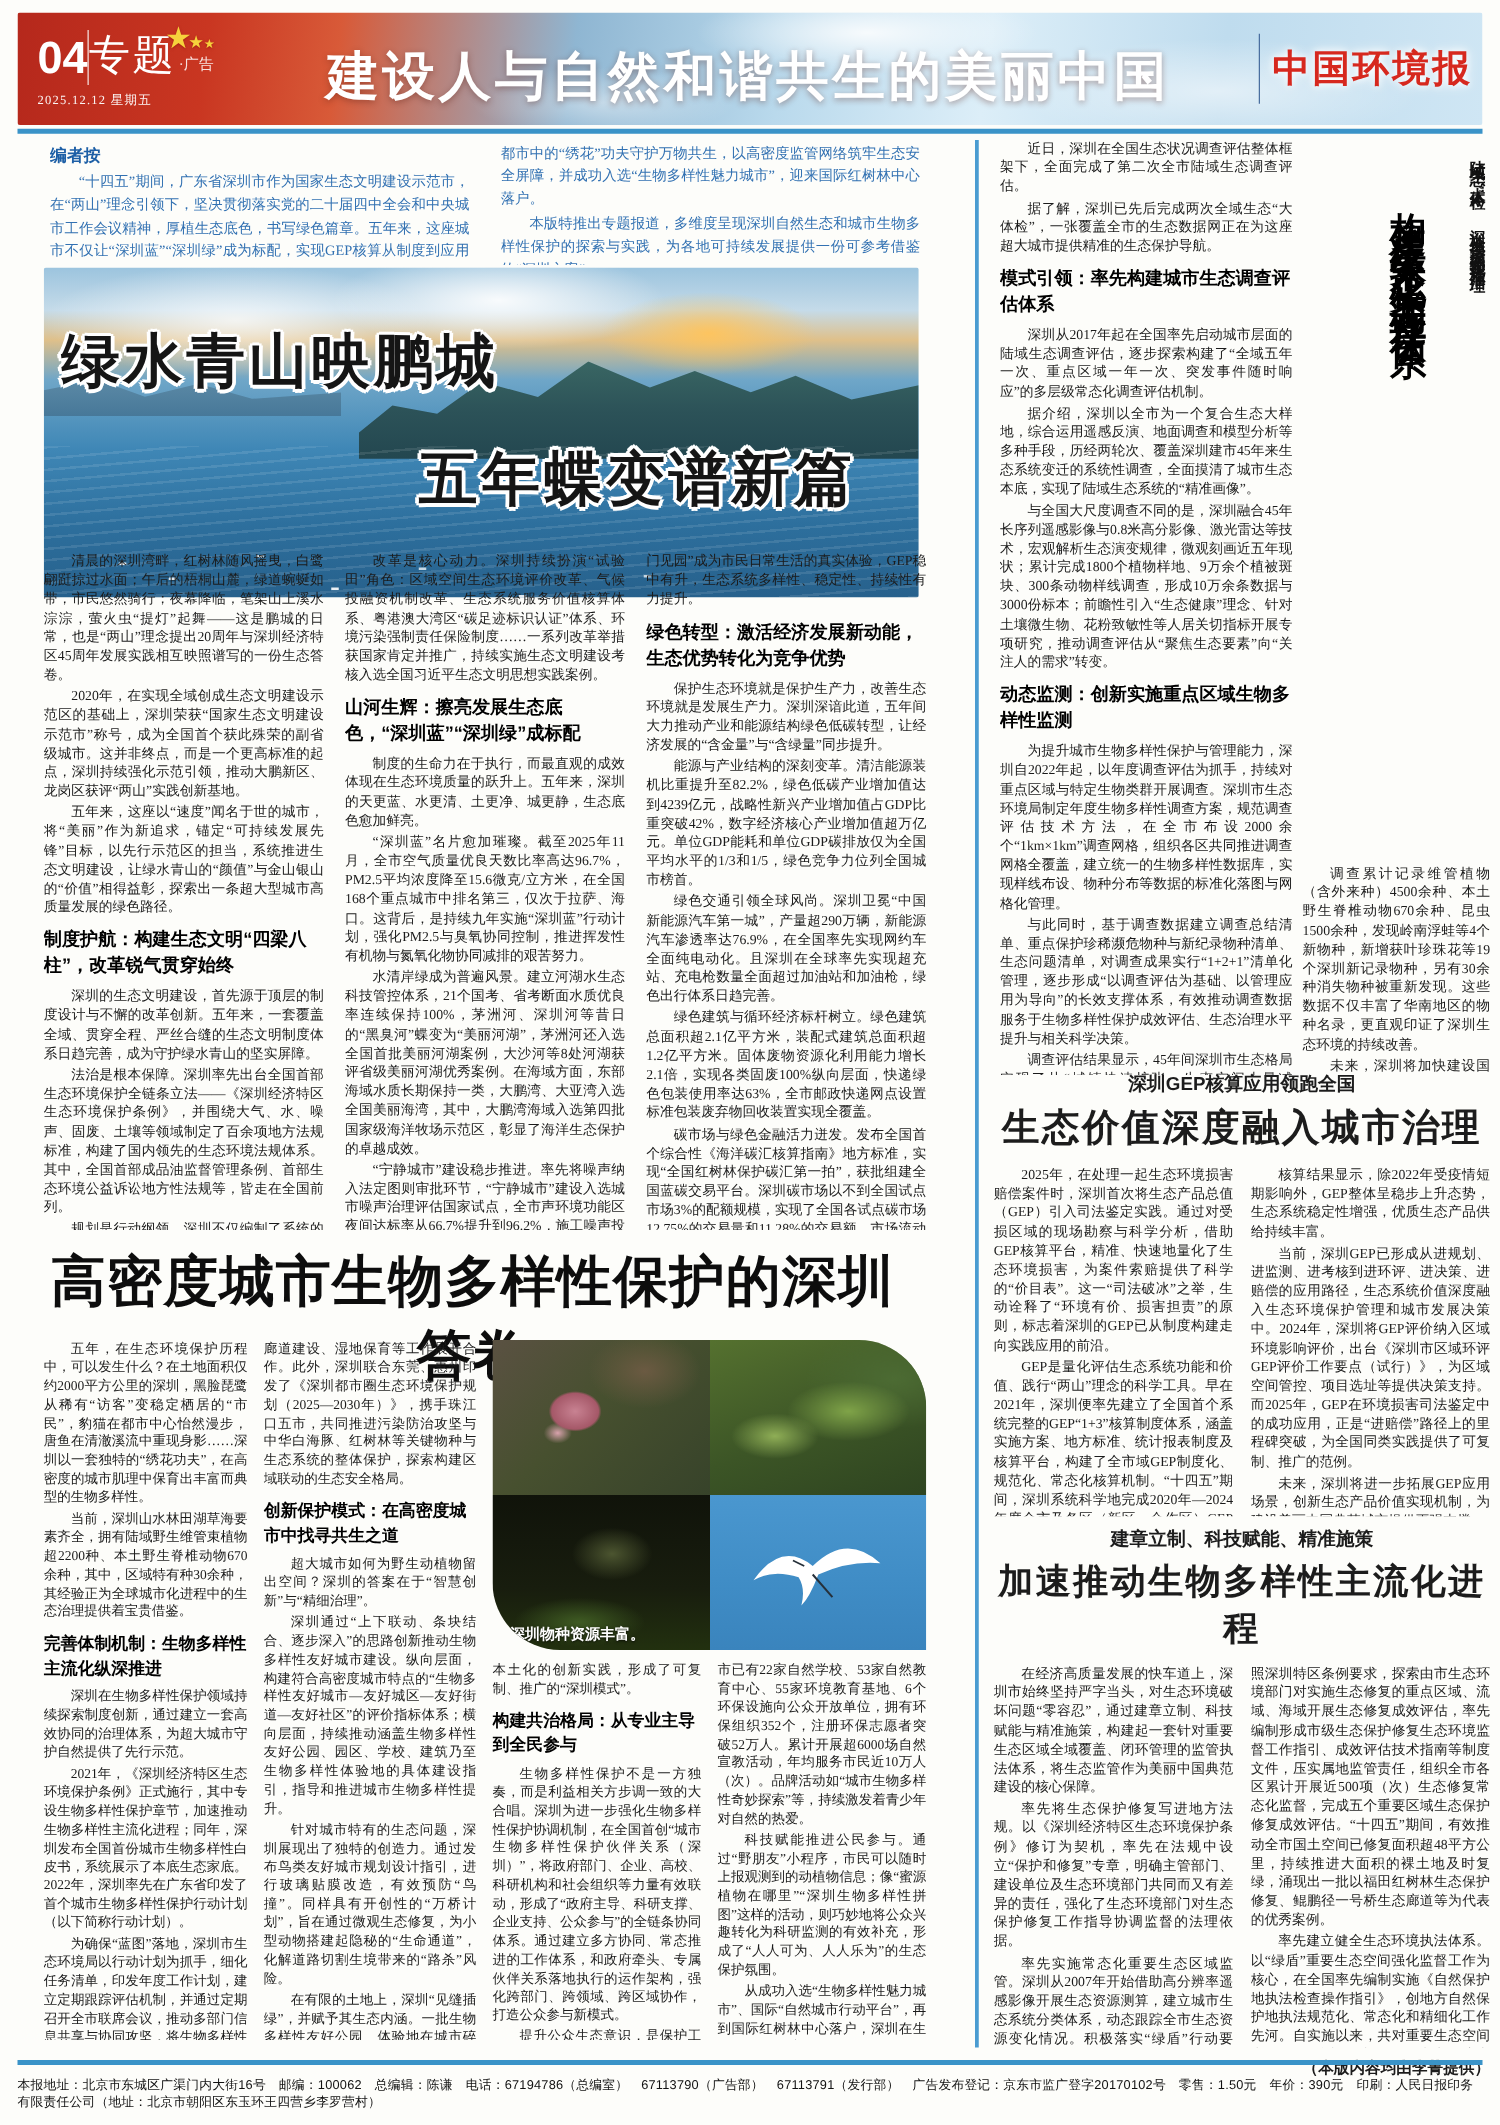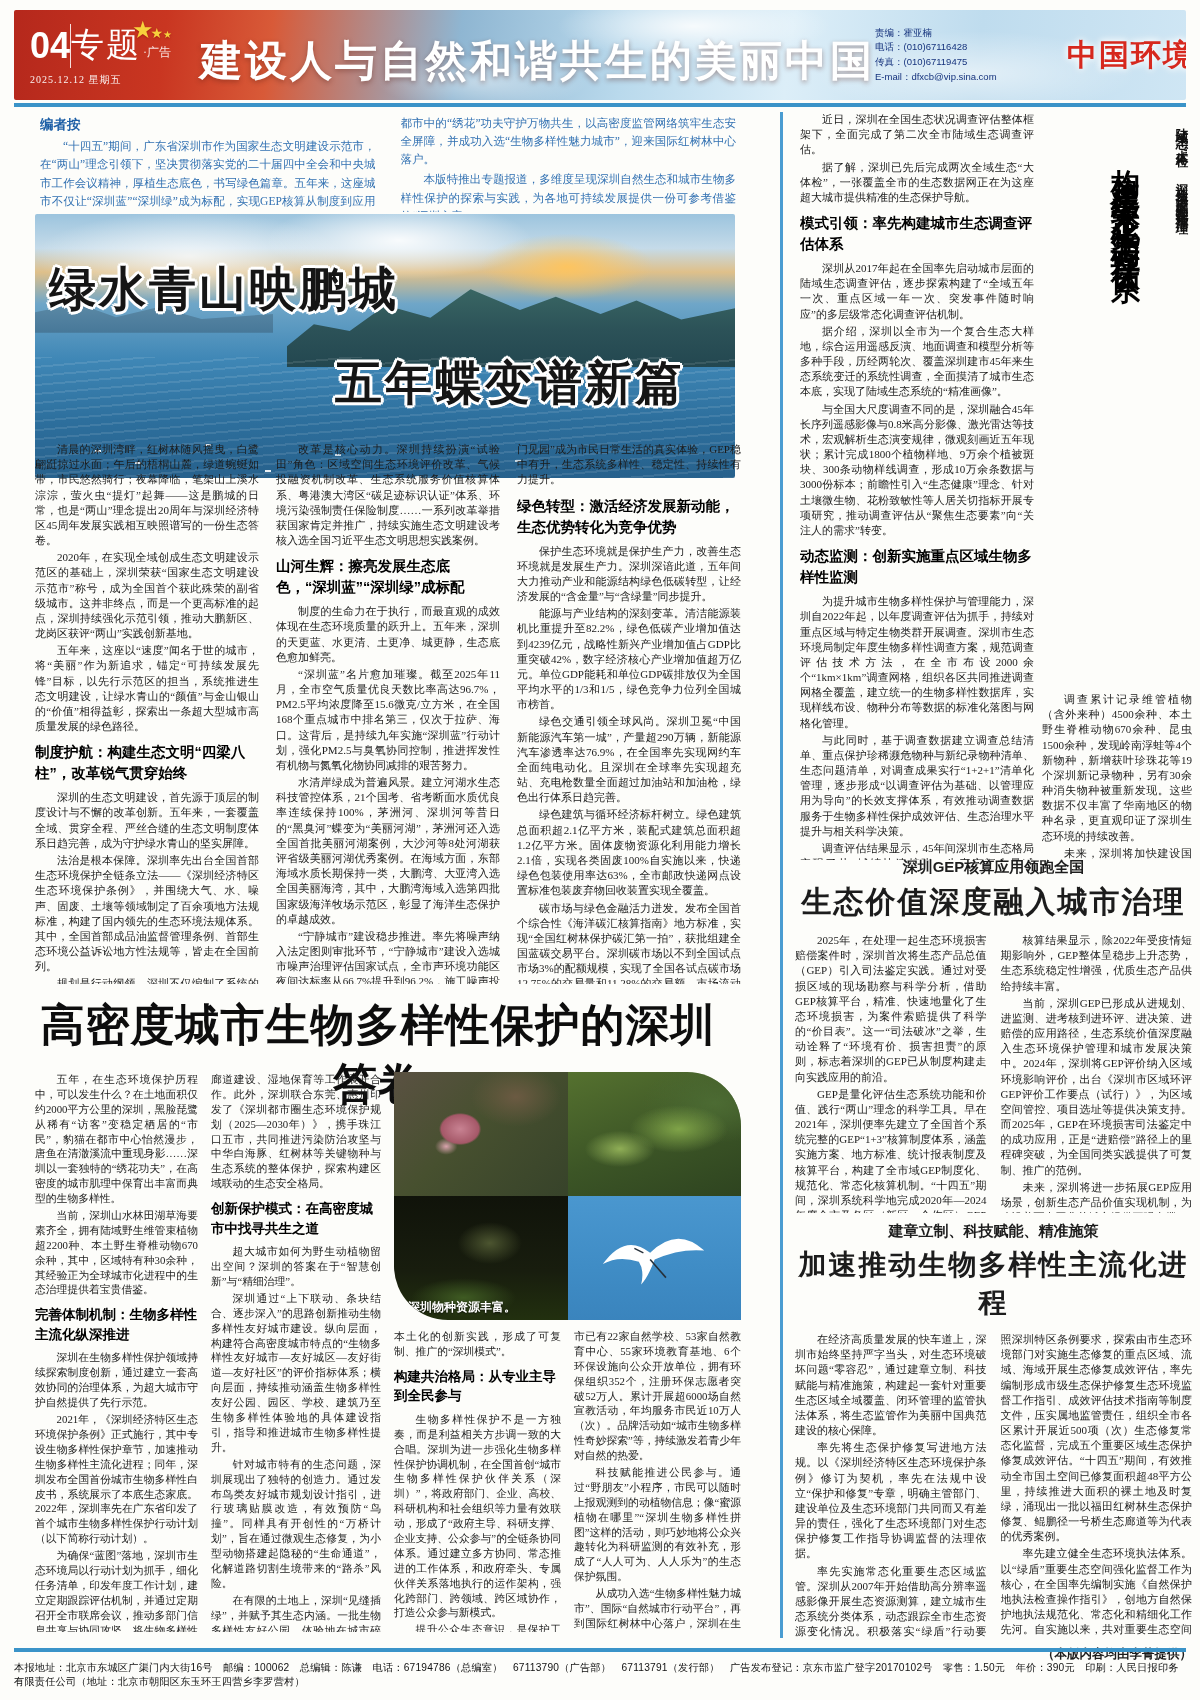--- a/index.html
+++ b/index.html
@@ -148,26 +148,20 @@
         <div class="pageno">04</div>
         <div class="pl-divider"></div>
         <div>
           <span class="section">专题</span><span class="section-sub">·广告</span>
         </div>
       </div>
       <div class="b-date">2025.12.12 星期五</div>
     </div>
     <div class="b-stars"><span class="star-a">★</span><span class="star-b">★</span><span class="star-c">★</span></div>
     <div class="b-title">建设人与自然和谐共生的美丽中国</div>
-    <div class="b-contact">
-      <div>责编：霍亚楠</div>
-      <div>电话：(010)67116428</div>
-      <div>传真：(010)67119475</div>
-      <div>E-mail：dfxcb@vip.sina.com</div>
-    </div>
     <div class="b-div2"></div>
     <div class="b-mast">中国环境报</div>
   </div>
   <div id="banner-rule"></div>
 
   <div id="editor-note">
     <div class="en-col">
       <div class="en-label">编者按</div>
       <div>
           <p class="para">“十四五”期间，广东省深圳市作为国家生态文明建设示范市，在“两山”理念引领下，坚决贯彻落实党的二十届四中全会和中央城市工作会议精神，厚植生态底色，书写绿色篇章。五年来，这座城市不仅让“深圳蓝”“深圳绿”成为标配，实现GEP核算从制度到应用的跨越，还以</p>
@@ -207,21 +201,21 @@
         <p class="para">“深圳蓝”名片愈加璀璨。截至2025年11月，全市空气质量优良天数比率高达96.7%，PM2.5平均浓度降至15.6微克/立方米，在全国168个重点城市中排名第三，仅次于拉萨、海口。这背后，是持续九年实施“深圳蓝”行动计划，强化PM2.5与臭氧协同控制，推进挥发性有机物与氮氧化物协同减排的艰苦努力。</p>
         <p class="para">水清岸绿成为普遍风景。建立河湖水生态科技管控体系，21个国考、省考断面水质优良率连续保持100%，茅洲河、深圳河等昔日的“黑臭河”蝶变为“美丽河湖”，茅洲河还入选全国首批美丽河湖案例，大沙河等8处河湖获评省级美丽河湖优秀案例。在海域方面，东部海域水质长期保持一类，大鹏湾、大亚湾入选全国美丽海湾，其中，大鹏湾海域入选第四批国家级海洋牧场示范区，彰显了海洋生态保护的卓越成效。</p>
         <p class="para">“宁静城市”建设稳步推进。率先将噪声纳入法定图则审批环节，“宁静城市”建设入选城市噪声治理评估国家试点，全市声环境功能区夜间达标率从66.7%提升到96.2%，施工噪声投诉显著下降，守住了市民耳边的安宁。</p>
       </div>
     <div class="col">
         <p class="para cont">门见园”成为市民日常生活的真实体验，GEP稳中有升，生态系统多样性、稳定性、持续性有力提升。</p>
         <h4 class="subhead">绿色转型：激活经济发展新动能，生态优势转化为竞争优势</h4>
         <p class="para">保护生态环境就是保护生产力，改善生态环境就是发展生产力。深圳深谙此道，五年间大力推动产业和能源结构绿色低碳转型，让经济发展的“含金量”与“含绿量”同步提升。</p>
         <p class="para">能源与产业结构的深刻变革。清洁能源装机比重提升至82.2%，绿色低碳产业增加值达到4239亿元，战略性新兴产业增加值占GDP比重突破42%，数字经济核心产业增加值超万亿元。单位GDP能耗和单位GDP碳排放仅为全国平均水平的1/3和1/5，绿色竞争力位列全国城市榜首。</p>
         <p class="para">绿色交通引领全球风尚。深圳卫冕“中国新能源汽车第一城”，产量超290万辆，新能源汽车渗透率达76.9%，在全国率先实现网约车全面纯电动化。且深圳在全球率先实现超充站、充电枪数量全面超过加油站和加油枪，绿色出行体系日趋完善。</p>
-        <p class="para">绿色建筑与循环经济标杆树立。绿色建筑总面积超2.1亿平方米，装配式建筑总面积超1.2亿平方米。固体废物资源化利用能力增长2.1倍，实现各类固废100%自实施以来，快递绿色包装使用率达63%，全市邮政快递网点设置标准包装废弃物回收装置实现全覆盖。</p>
+        <p class="para">绿色建筑与循环经济标杆树立。绿色建筑总面积超2.1亿平方米，装配式建筑总面积超1.2亿平方米。固体废物资源化利用能力增长2.1倍，实现各类固废100%纵向层面，快递绿色包装使用率达63%，全市邮政快递网点设置标准包装废弃物回收装置实现全覆盖。</p>
         <p class="para">碳市场与绿色金融活力迸发。发布全国首个综合性《海洋碳汇核算指南》地方标准，实现“全国红树林保护碳汇第一拍”，获批组建全国蓝碳交易平台。深圳碳市场以不到全国试点市场3%的配额规模，实现了全国各试点碳市场12.75%的交易量和11.28%的交易额，市场流动性和影响力突出，为企业低碳转型提供了有效的市场激励。</p>
       </div>
   </div>
 
   <div id="v-rule"></div>
 
   <div id="survey">
     <div class="col colA">
         <p class="para">近日，深圳在全国生态状况调查评估整体框架下，全面完成了第二次全市陆域生态调查评估。</p>
         <p class="para">据了解，深圳已先后完成两次全域生态“大体检”，一张覆盖全市的生态数据网正在为这座超大城市提供精准的生态保护导航。</p>

